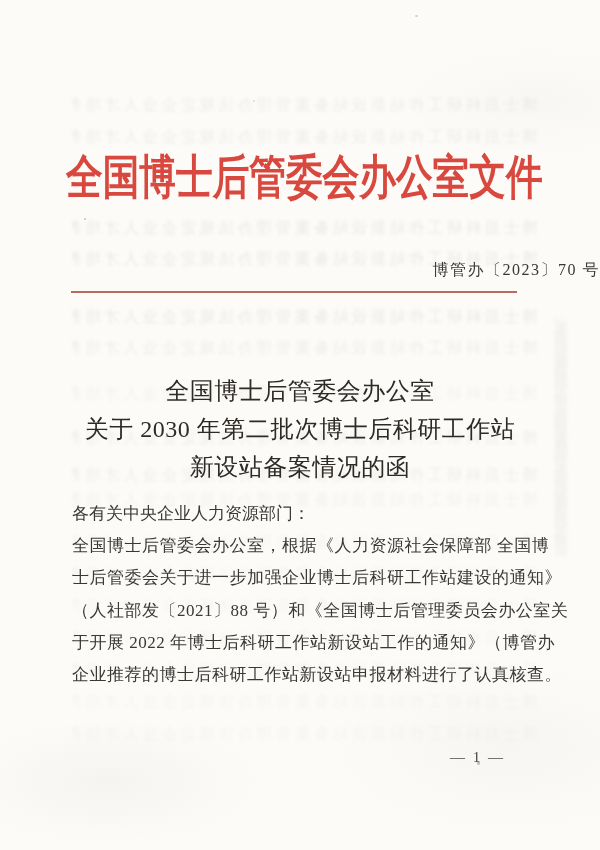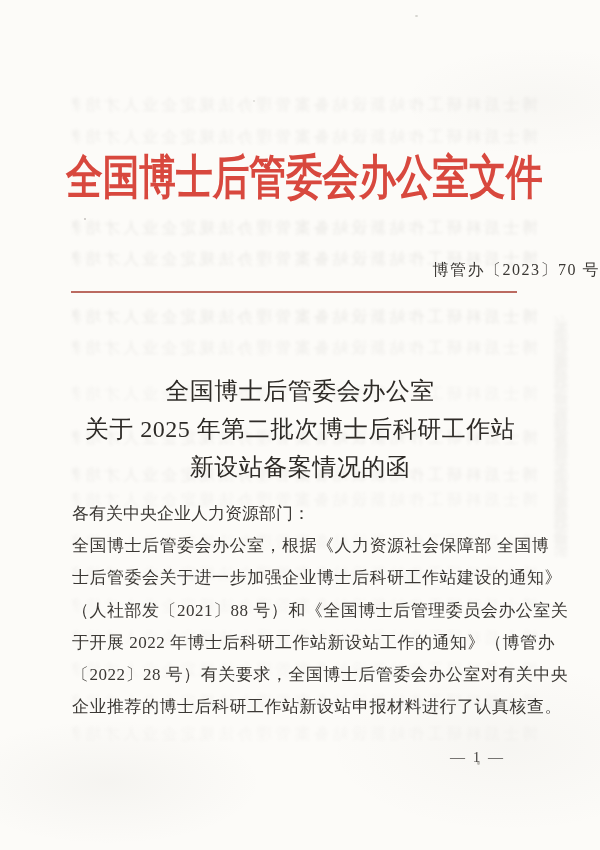--- a/index.html
+++ b/index.html
@@ -119,29 +119,28 @@
   <div class="speck s2"></div>
   <div class="speck s3"></div>
   <div class="speck s4"></div>
 
   <div class="red-title">全国博士后管委会办公室文件</div>
   <div class="doc-number">博管办〔2023〕70 号</div>
   <div class="red-divider"></div>
 
   <div class="subject">
     <div class="subject-line">全国博士后管委会办公室</div>
-    <div class="subject-line">关于 2025 年第二批次博士后科研工作站</div>
+    <div class="subject-line">关于 2030 年第二批次博士后科研工作站</div>
     <div class="subject-line">新设站备案情况的函</div>
   </div>
 
   <div class="body-block">
     <div class="body-line salutation">各有关中央企业人力资源部门：</div>
     <div class="body-line">全国博士后管委会办公室，根据《人力资源社会保障部 全国博</div>
     <div class="body-line">士后管委会关于进一步加强企业博士后科研工作站建设的通知》</div>
     <div class="body-line">（人社部发〔2021〕88 号）和《全国博士后管理委员会办公室关</div>
     <div class="body-line">于开展 2022 年博士后科研工作站新设站工作的通知》（博管办</div>
-    <div class="body-line">〔2022〕28 号）有关要求，全国博士后管委会办公室对有关中央</div>
     <div class="body-line">企业推荐的博士后科研工作站新设站申报材料进行了认真核查。</div>
   </div>
 
   <div class="page-number">— 1 —</div>
 
 </div>
 
 </body></html>

